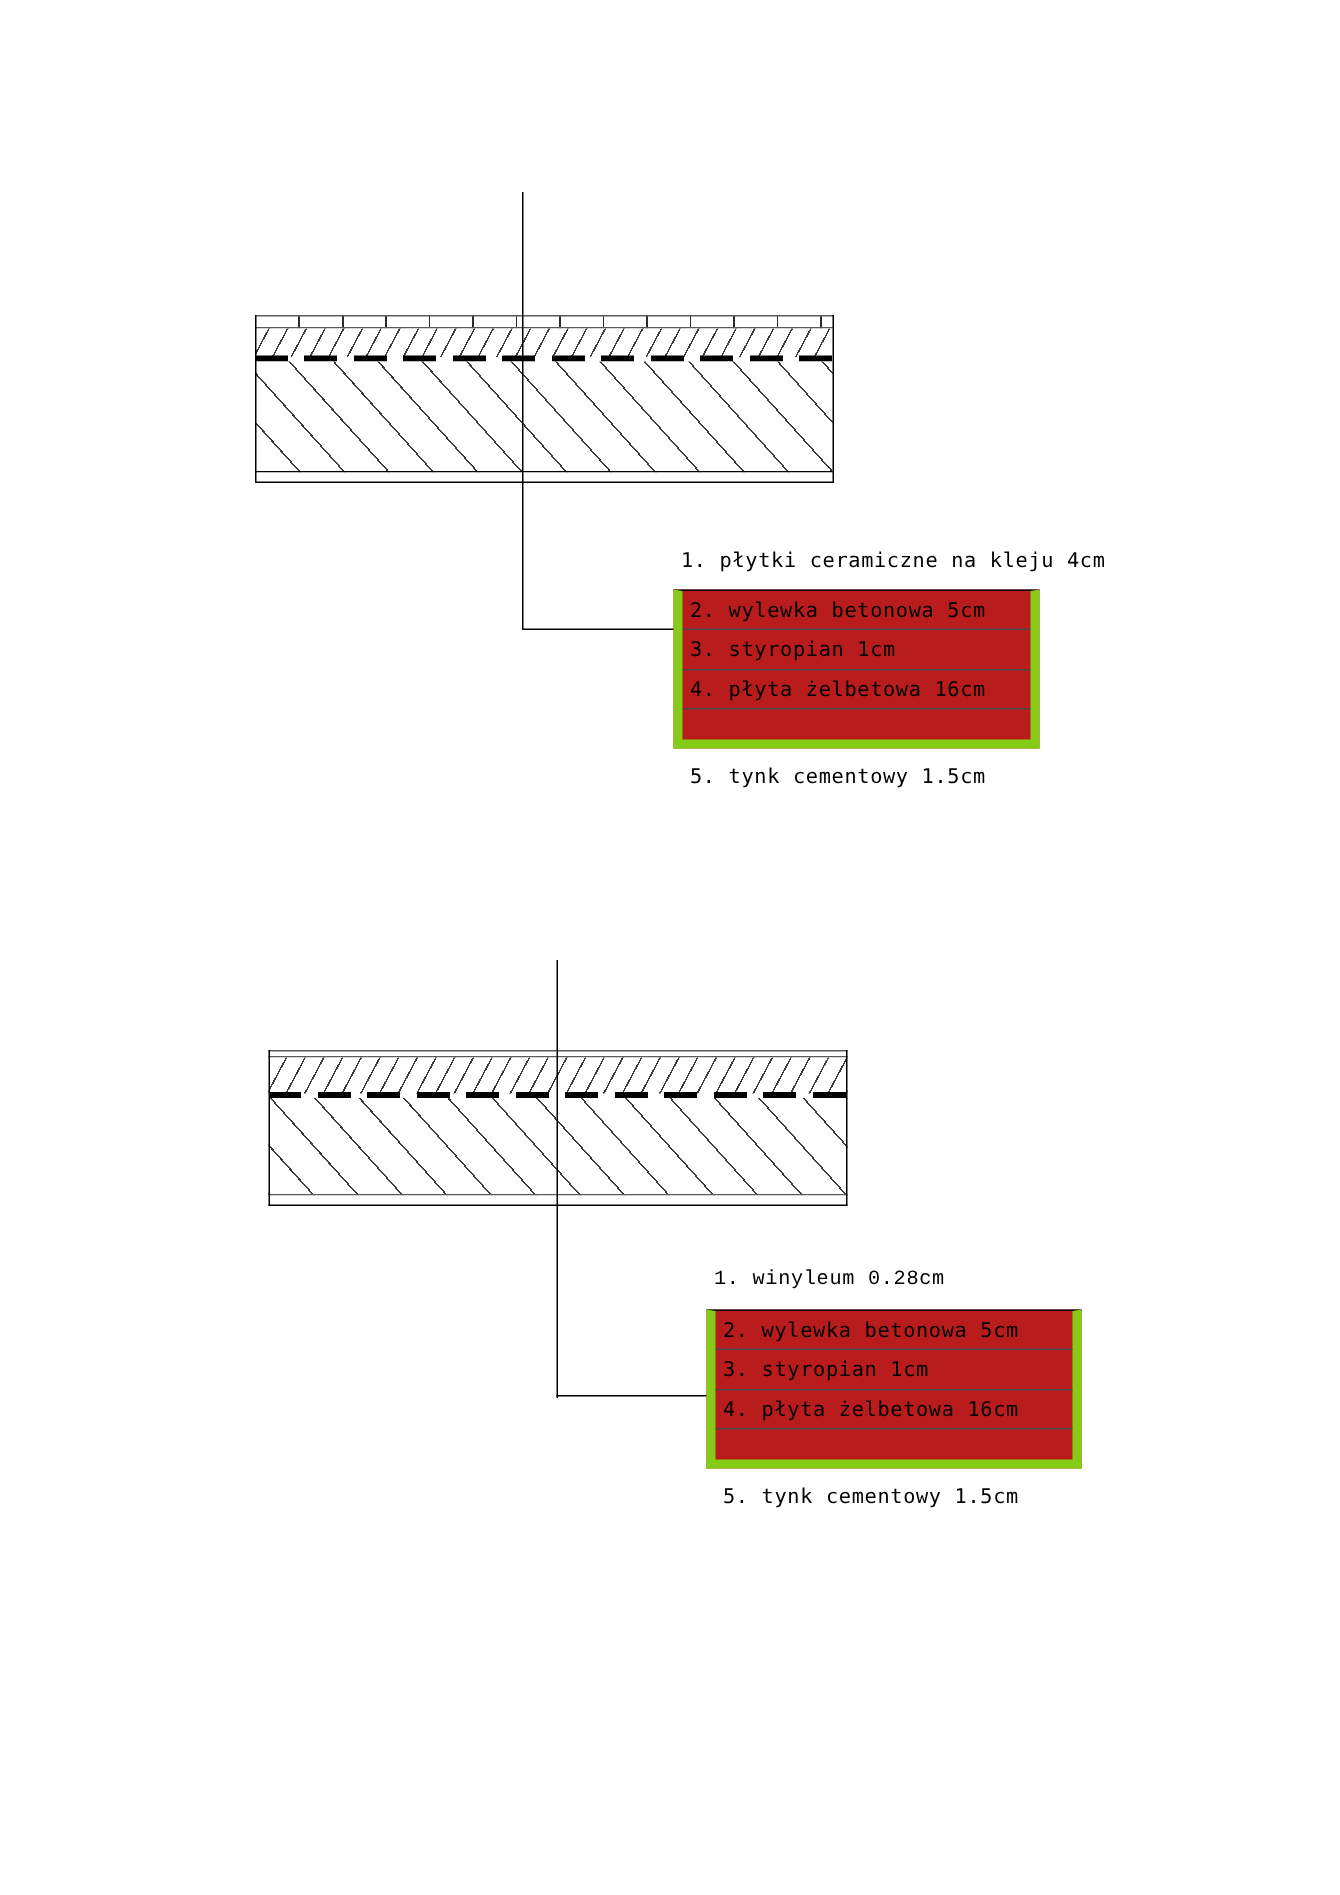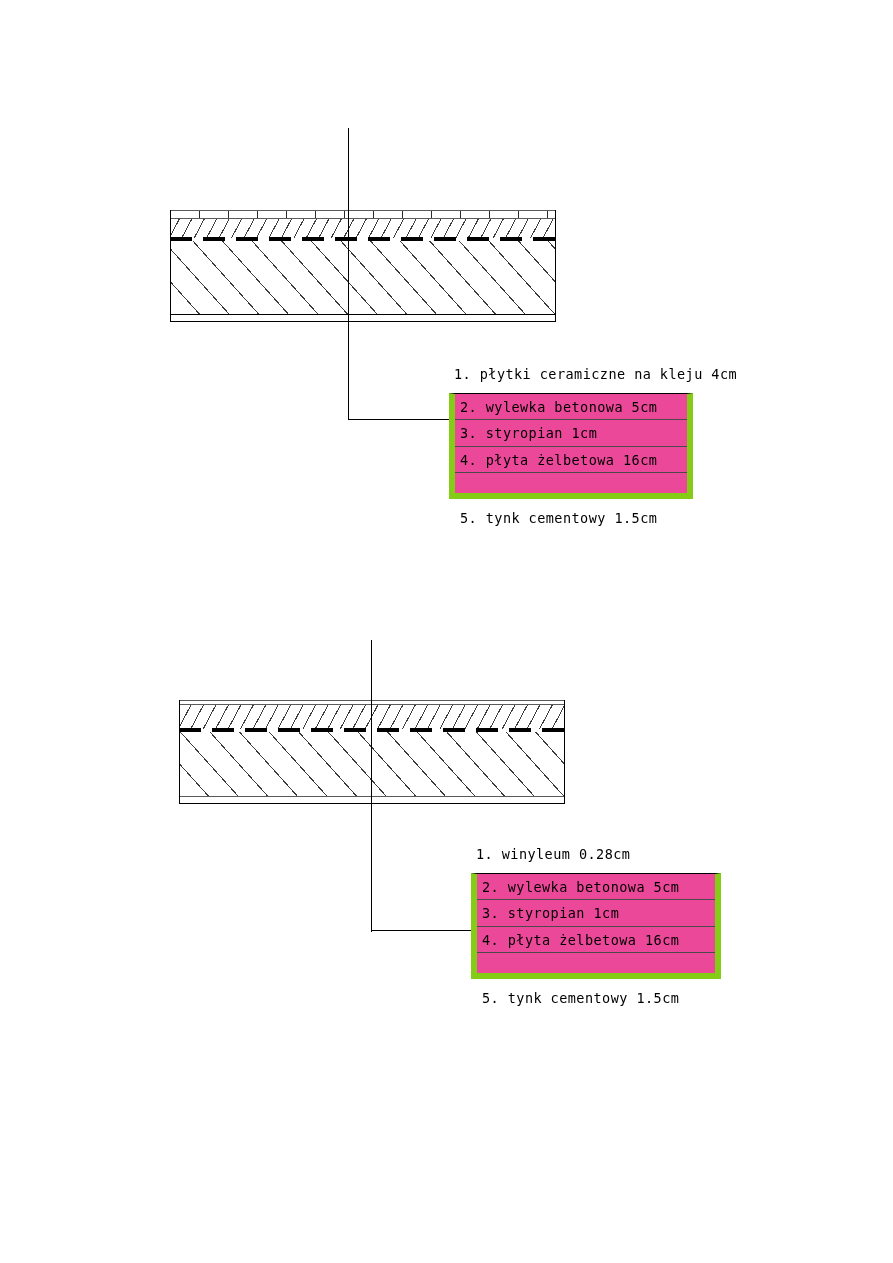--- a/index.html
+++ b/index.html
@@ -80,21 +80,21 @@
     font-size:13.5px;
     color:#000;
     letter-spacing:.45px;
     font-family:"DejaVu Sans Mono", monospace;
   }
   .legend-box{
     position:absolute;
     border:6px solid #84cc16;
     border-top:1px solid #000;
     box-sizing:border-box;
-    background:#ec4899;
+    background:#b91c1c;
   }
   .legend-row{
     box-sizing:border-box;
     border-bottom:1px solid #4a4a4a;
     height:26.4px;
     line-height:26.4px;
     padding-left:5px;
     font-size:13.5px;
     letter-spacing:.45px;
     color:#000;
@@ -159,21 +159,21 @@
     <div class="ln-h" style="left:0;top:103px;width:386px;"></div>
 
     <div class="ln-v" style="left:0;top:0;height:104px;"></div>
     <div class="ln-v" style="left:385px;top:0;height:104px;"></div>
   </div>
 
   <div class="leader-v" style="left:371px;top:640px;height:292px;"></div>
   <div class="leader-h" style="left:371px;top:930px;width:101px;"></div>
 
   <div class="legend" style="left:471px;top:846px;">
-    <div class="legend-first" style="left:5px;top:0px;">1. winyleum 0.28cm</div>
+    <div class="legend-first" style="left:5px;top:0px;font-family:Liberation Mono, monospace;">1. winyleum 0.28cm</div>
 
     <div class="legend-box" style="left:0px;top:27px;width:250px;height:106px;">
       <div class="legend-row">2. wylewka betonowa 5cm</div>
       <div class="legend-row">3. styropian 1cm</div>
       <div class="legend-row">4. płyta żelbetowa 16cm</div>
       <div class="legend-row">5. tynk cementowy 1.5cm</div>
     </div>
   </div>
 
 </div>

